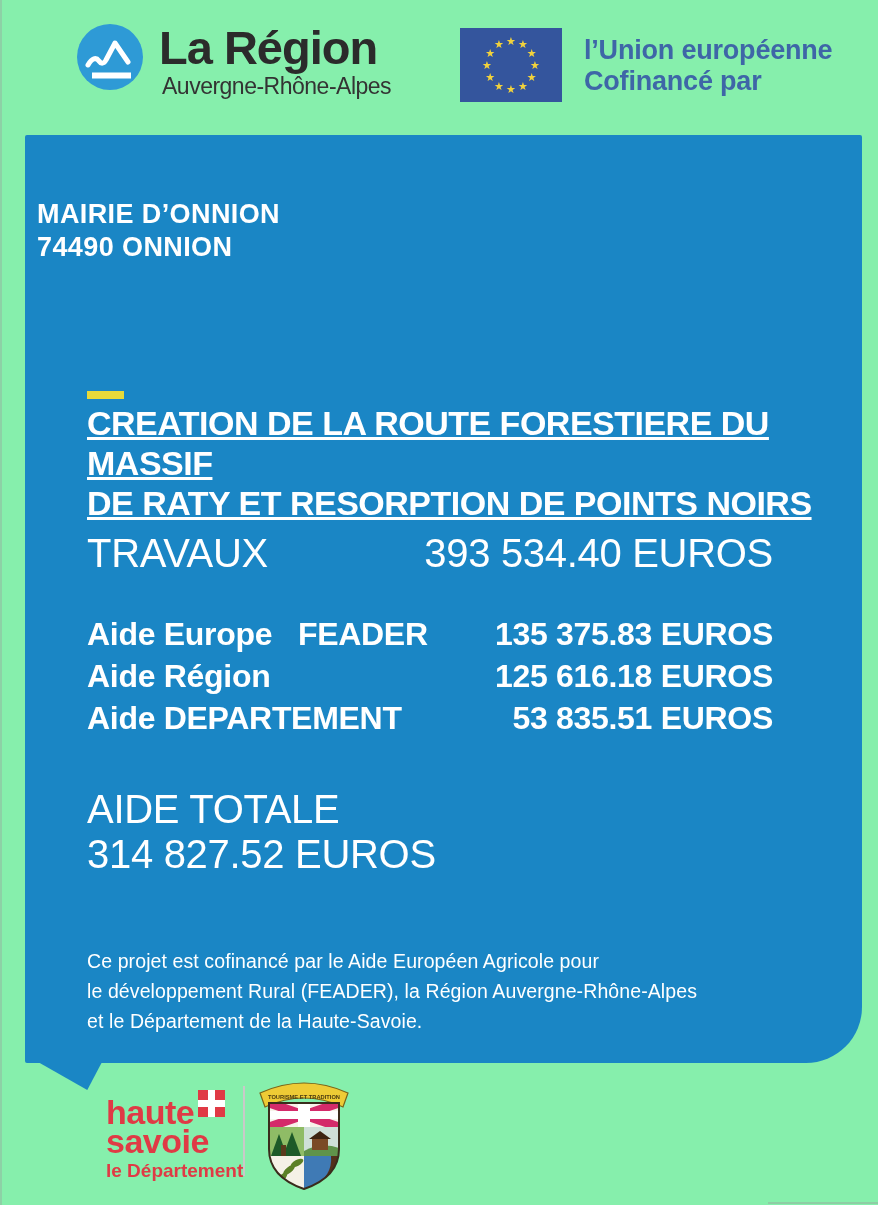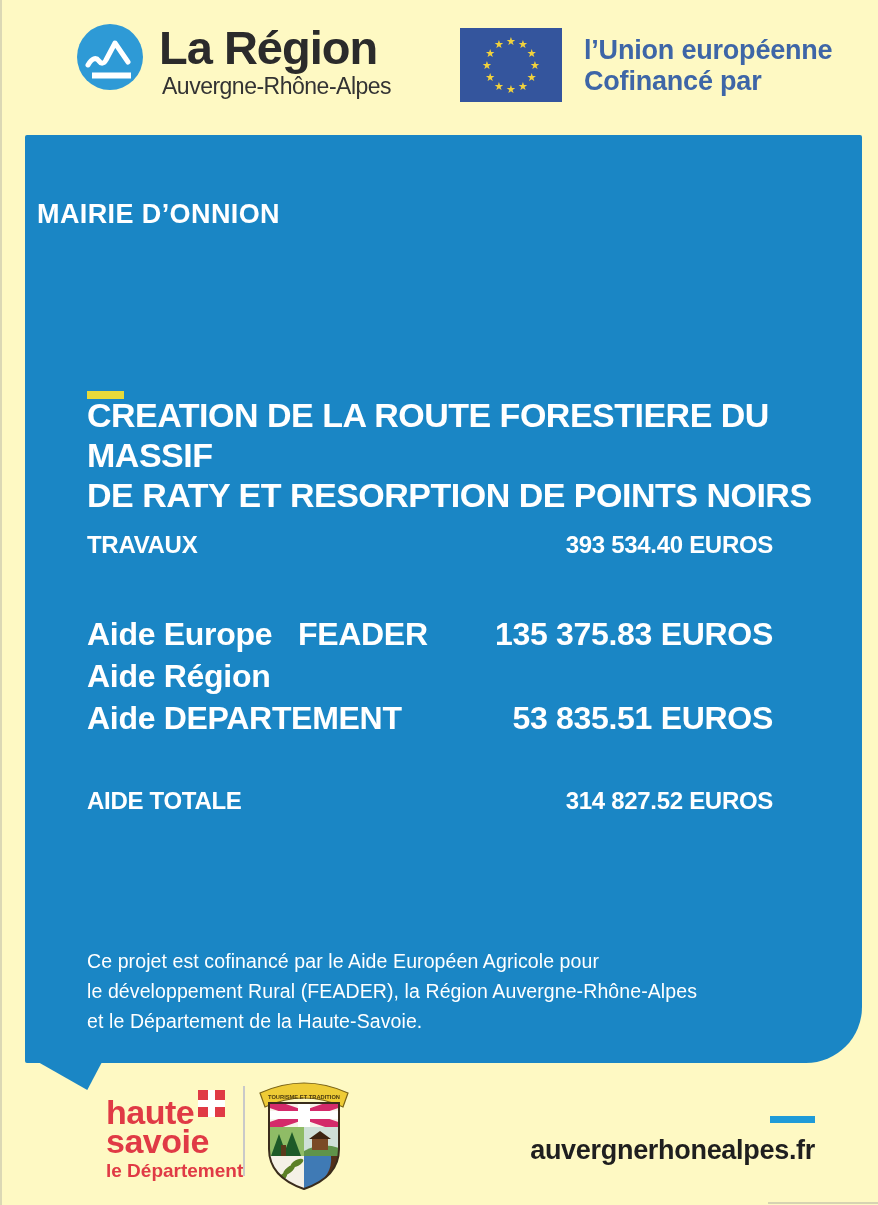--- a/index.html
+++ b/index.html
@@ -2,21 +2,21 @@
 <html style="--panel-blue: #1a86c5; --region-blue: #2e9ad6; --eu-flag-blue: #34559d; --eu-text-blue: #3e66a7; --star-yellow: #f2d23c; --dash-yellow: #e7da3a; --hs-red: #e03a45; --link-dash-blue: #1e9bd8; --text-dark: #2b2b2b;"><head>
 <meta charset="utf-8">
 <style>
   :root{
     --panel-blue:#1a86c5; --region-blue:#2e9ad6; --eu-flag-blue:#34559d;
     --eu-text-blue:#3e66a7; --star-yellow:#f2d23c; --dash-yellow:#e7da3a;
     --hs-red:#e03a45; --link-dash-blue:#1e9bd8; --text-dark:#2b2b2b;
   }
   html,body{margin:0;padding:0;background:#e8e8e8;}
   .page{
-    position:relative; width:878px; height:1205px; background:#fef9c3;
+    position:relative; width:878px; height:1205px; background:#86efac;
     font-family:"Liberation Sans", sans-serif; overflow:hidden;
     margin:0 auto;
   }
   .scan-edge-left{position:absolute;left:0;top:0;width:2px;height:100%;background:#9a9a9a;opacity:.35;}
   .scan-edge-bottom{position:absolute;right:0;bottom:1px;width:110px;height:2px;background:#9a9a9a;opacity:.4;}
 
   
   .region-logo{position:absolute;left:77px;top:24px;display:flex;align-items:flex-start;}
   .region-icon{display:block;}
   .region-text{margin-left:16px;}
@@ -35,35 +35,35 @@
   .panel-tail{
     position:absolute;left:38px;top:1062px;width:64px;height:28px;
     background:var(--panel-blue); clip-path:polygon(0 0,100% 0,77% 100%);
   }
   .address{
     position:absolute;left:12px;top:63px;width:100%;
     font-size:27px;font-weight:bold;line-height:33px;letter-spacing:0.4px;
   }
   .title-dash{position:absolute;left:62px;top:256px;width:37px;height:8px;background:var(--dash-yellow);}
   .panel-title{
-    position:absolute;left:62px;top:260px;margin:0;width:740px;
-    font-size:34px;font-weight:bold;line-height:40px;letter-spacing:-0.5px;
+    position:absolute;left:62px;top:268px;margin:0;width:740px;
+    font-size:34px;font-weight:bold;line-height:40px;letter-spacing:-0.5px;text-decoration:underline;
   }
   .fin-row{
     position:absolute;left:62px;right:89px;display:flex;
     justify-content:space-between;align-items:baseline;
   }
   .fin-label{white-space:pre;}
-  .fin-major{font-size:24px;font-weight:bold;letter-spacing:-0.3px;text-align:right;}
+  .fin-major{font-size:40px;font-weight:normal;letter-spacing:-0.3px;text-align:right;}
   .fin-minor{font-size:32px;font-weight:bold;letter-spacing:-0.3px;}
   .row-travaux{top:396px;}
   .row-europe{top:481px;gap:14px;}
   .row-region{top:523px;}
   .row-departement{top:565px;align-items:flex-end;}
-  .row-totale{top:652px;}
+  .row-totale{top:652px;flex-direction:column;}
   .note{
     position:absolute;left:62px;top:791px;width:650px;
     font-size:19.5px;font-weight:normal;line-height:30px;letter-spacing:0.1px;
   }
 
   
   .hs-logo{position:absolute;left:106px;top:1098px;color:var(--hs-red);}
   .hs-word{font-size:34px;font-weight:bold;line-height:29px;letter-spacing:-0.5px;}
   .hs-dept{font-size:19px;font-weight:bold;line-height:24px;margin-top:3px;}
   .hs-cross{position:absolute;left:92px;top:-8px;width:27px;height:27px;background:var(--hs-red);}
@@ -115,39 +115,41 @@
     </svg>
     <div class="eu-text">
       <div>l’Union européenne</div>
       <div>Cofinancé par</div>
     </div>
   </div>
 
   <section class="panel">
     <div class="address">
       <div>MAIRIE D’ONNION</div>
+      <div>74490 ONNION</div>
     </div>
 
     <div class="title-dash"></div>
     <h1 class="panel-title">
       <span>CREATION DE LA ROUTE FORESTIERE DU MASSIF</span><br>
       <span>DE RATY ET RESORPTION DE POINTS NOIRS</span>
     </h1>
 
     <div class="fin-row fin-major row-travaux">
       <span class="fin-label">TRAVAUX</span>
       <span class="fin-value">393 534.40 EUROS</span>
     </div>
 
     <div class="fin-row fin-minor row-europe">
       <span class="fin-label">Aide Europe   FEADER</span>
       <span class="fin-value">135 375.83 EUROS</span>
     </div>
     <div class="fin-row fin-minor row-region">
       <span class="fin-label">Aide Région</span>
+      <span class="fin-value">125 616.18 EUROS</span>
     </div>
     <div class="fin-row fin-minor row-departement">
       <span class="fin-label">Aide DEPARTEMENT</span>
       <span class="fin-value">53 835.51 EUROS</span>
     </div>
 
     <div class="fin-row fin-major row-totale">
       <span class="fin-label">AIDE TOTALE</span>
       <span class="fin-value">314 827.52 EUROS</span>
     </div>
@@ -203,17 +205,13 @@
       <ellipse cx="38" cy="99" rx="7" ry="3" fill="#5c8026" transform="rotate(-38 38 99)"></ellipse>
       <ellipse cx="46" cy="92" rx="7" ry="3" fill="#5c8026" transform="rotate(-28 46 92)"></ellipse>
 
       <rect x="53" y="85" width="35" height="35" fill="#3f7ab5"></rect>
       <path d="M80,85 Q82,105 60,118 L88,118 L88,85 Z" fill="#53301a"></path>
     </g>
 
     <path d="M18,32 L88,32 L88,78 Q88,106 53,118 Q18,106 18,78 Z" fill="none" stroke="#3a2c1c" stroke-width="2"></path>
   </svg>
 
-  <div class="website">
-    <span class="website-dash"></span>
-    <div class="website-text">auvergnerhonealpes.fr</div>
-  </div>
 </div>
 
 </body></html>

